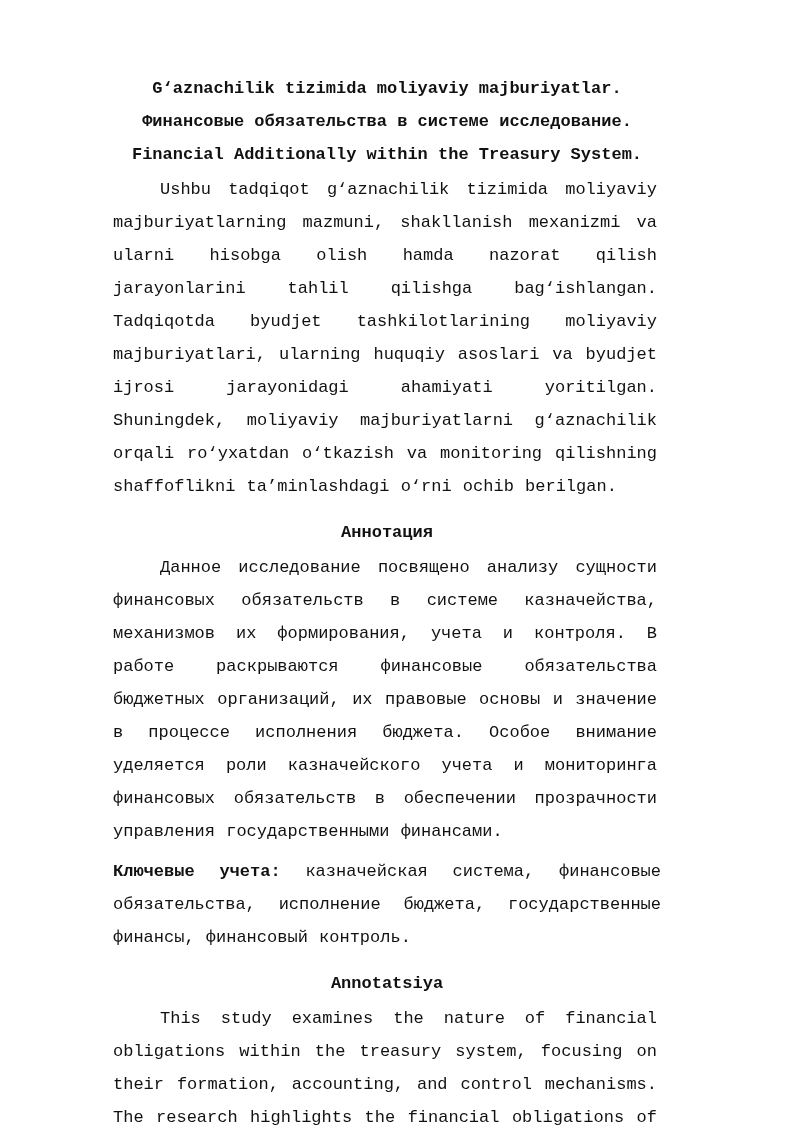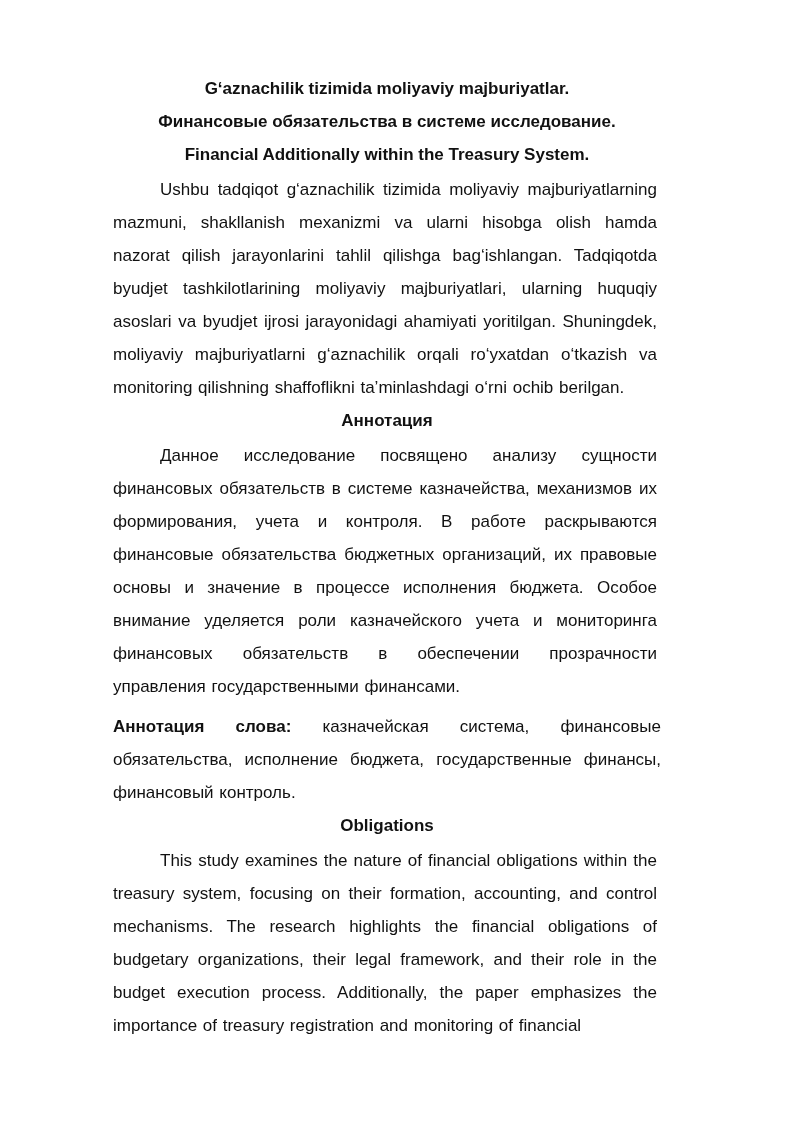--- a/index.html
+++ b/index.html
@@ -7,35 +7,35 @@
     padding: 0;
     background: #ffffff;
   }
   .page {
     position: relative;
     width: 721px;
     height: 1131px;
     background: #ffffff;
     box-sizing: border-box;
     padding: 72px 60px 0 113px;
-    font-family: Liberation Sans, sans-serif;
+    font-family: Liberation Mono, monospace;
     font-size: 17px;
     line-height: 33px;
     color: #111111;
     overflow: hidden;
   }
   .doc-title, .section-heading {
     font-size: 17px;
     font-weight: bold;
     text-align: center;
     margin: 0;
     line-height: 33px;
   }
   .section-heading.spaced {
-    margin-top: 0;
+    margin-top: 13px;
   }
   .body-para {
     margin: 2px 4px 0 0;
     text-align: justify;
     text-indent: 47px;
     word-spacing: 1px;
   }
   .keywords-para {
     margin: 7px 0 0 0;
     text-align: justify;
@@ -59,21 +59,21 @@
 
 
   <p class="body-para">Ushbu tadqiqot g‘aznachilik tizimida moliyaviy majburiyatlarning mazmuni, shakllanish mexanizmi va ularni hisobga olish hamda nazorat qilish jarayonlarini tahlil qilishga bag‘ishlangan. Tadqiqotda byudjet tashkilotlarining moliyaviy majburiyatlari, ularning huquqiy asoslari va byudjet ijrosi jarayonidagi ahamiyati yoritilgan. Shuningdek, moliyaviy majburiyatlarni g‘aznachilik orqali ro‘yxatdan o‘tkazish va monitoring qilishning shaffoflikni ta’minlashdagi o‘rni ochib berilgan.</p>
 
 
   <h2 class="section-heading spaced">Аннотация</h2>
 
   <p class="body-para">Данное исследование посвящено анализу сущности финансовых обязательств в системе казначейства, механизмов их формирования, учета и контроля. В работе раскрываются финансовые обязательства бюджетных организаций, их правовые основы и значение в процессе исполнения бюджета. Особое внимание уделяется роли казначейского учета и мониторинга финансовых обязательств в обеспечении прозрачности управления государственными финансами.</p>
 
   <p class="keywords-para">
-    <strong>Аннотация слова:</strong>
+    <strong>Ключевые учета:</strong>
     <span>казначейская система, финансовые обязательства, исполнение бюджета, государственные финансы, финансовый контроль.</span>
   </p>
 
-  <h2 class="section-heading spaced">Obligations</h2>
+  <h2 class="section-heading spaced">Annotatsiya</h2>
 
   <p class="body-para">This study examines the nature of financial obligations within the treasury system, focusing on their formation, accounting, and control mechanisms. The research highlights the financial obligations of budgetary organizations, their legal framework, and their role in the budget execution process. Additionally, the paper emphasizes the importance of treasury registration and monitoring of financial</p>
 
 </div>
 
 </body></html>

